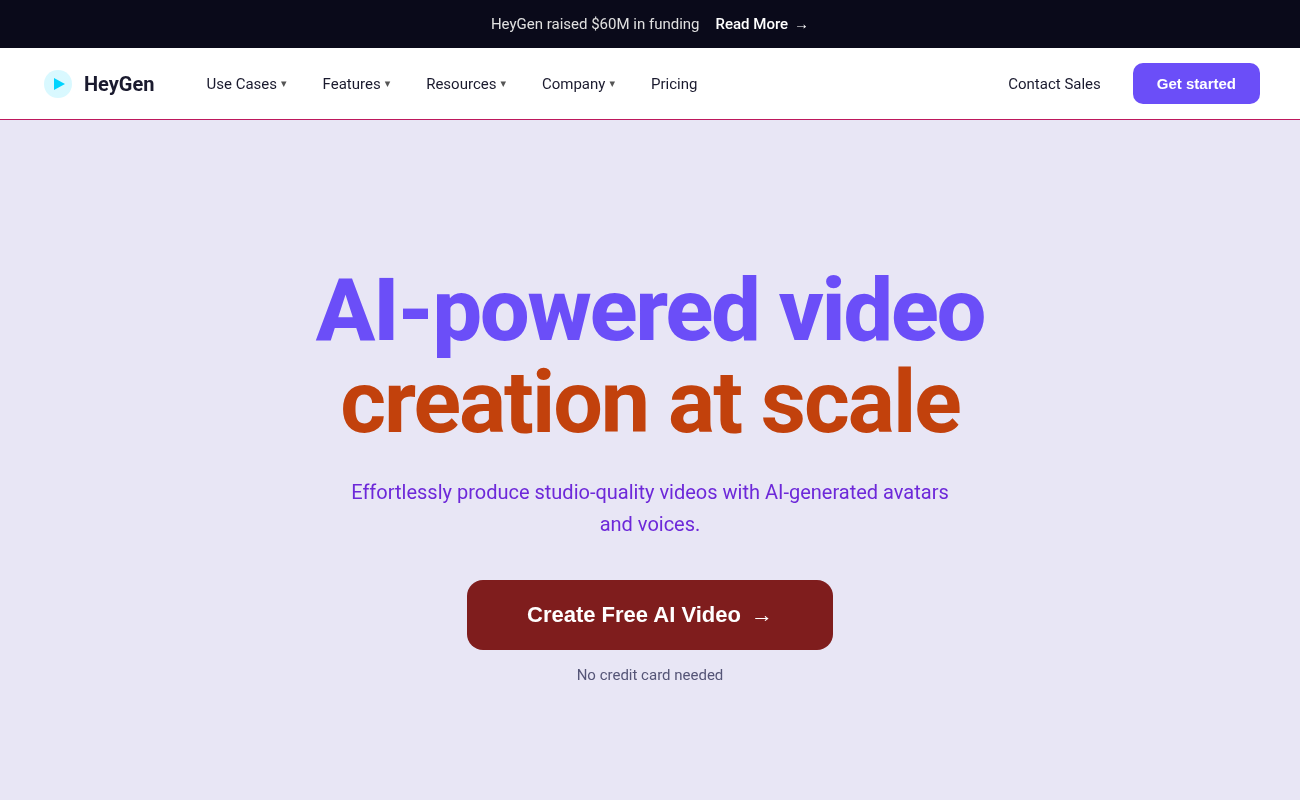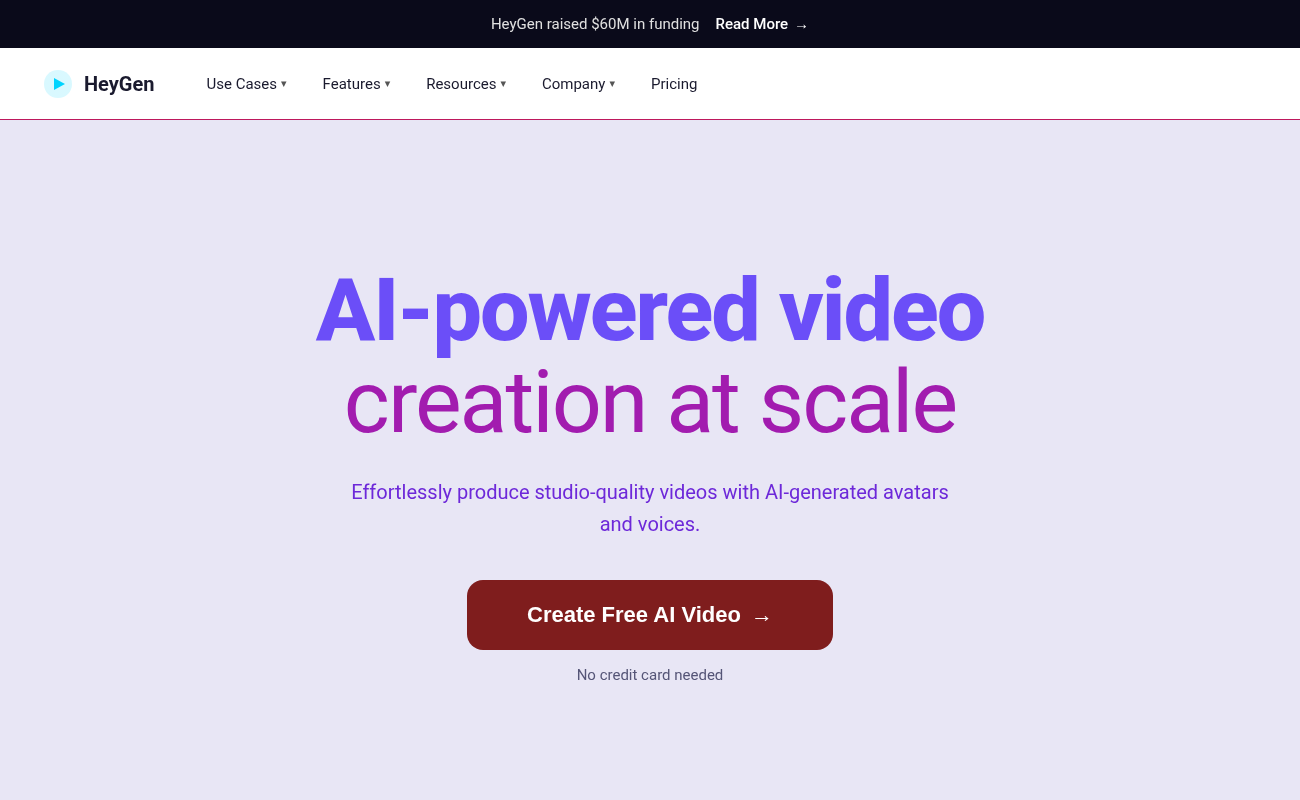--- a/index.html
+++ b/index.html
@@ -135,22 +135,22 @@
     .hero-title-line1 {
       font-size: 88px;
       font-weight: 800;
       color: #6b4ef8;
       line-height: 1.05;
       letter-spacing: -2px;
     }
 
     .hero-title-line2 {
       font-size: 88px;
-      font-weight: 400;
-      color: #a21caf;
+      font-weight: 700;
+      color: #c2410c;
       line-height: 1.05;
       letter-spacing: -2px;
       margin-bottom: 28px;
     }
 
     .hero-subtitle {
       font-size: 20px;
       color: #6d28d9;
       max-width: 600px;
       line-height: 1.6;
@@ -227,20 +227,24 @@
     </div>
     <div class="nav-item">
       <span>Company</span>
       <span class="chevron-icon">▾</span>
     </div>
     <div class="nav-item">
       <span>Pricing</span>
     </div>
   </div>
 
+  <div class="nav-right">
+    <span class="contact-sales">Contact Sales</span>
+    <button class="get-started-btn">Get started</button>
+  </div>
 </nav>
 
 <main class="hero-section">
   <h1>
     <div class="hero-title-line1">AI-powered video</div>
     <div class="hero-title-line2">creation at scale</div>
   </h1>
   <p class="hero-subtitle">Effortlessly produce studio-quality videos with AI-generated avatars and voices.</p>
   <button class="cta-button">
     <span>Create Free AI Video</span>

